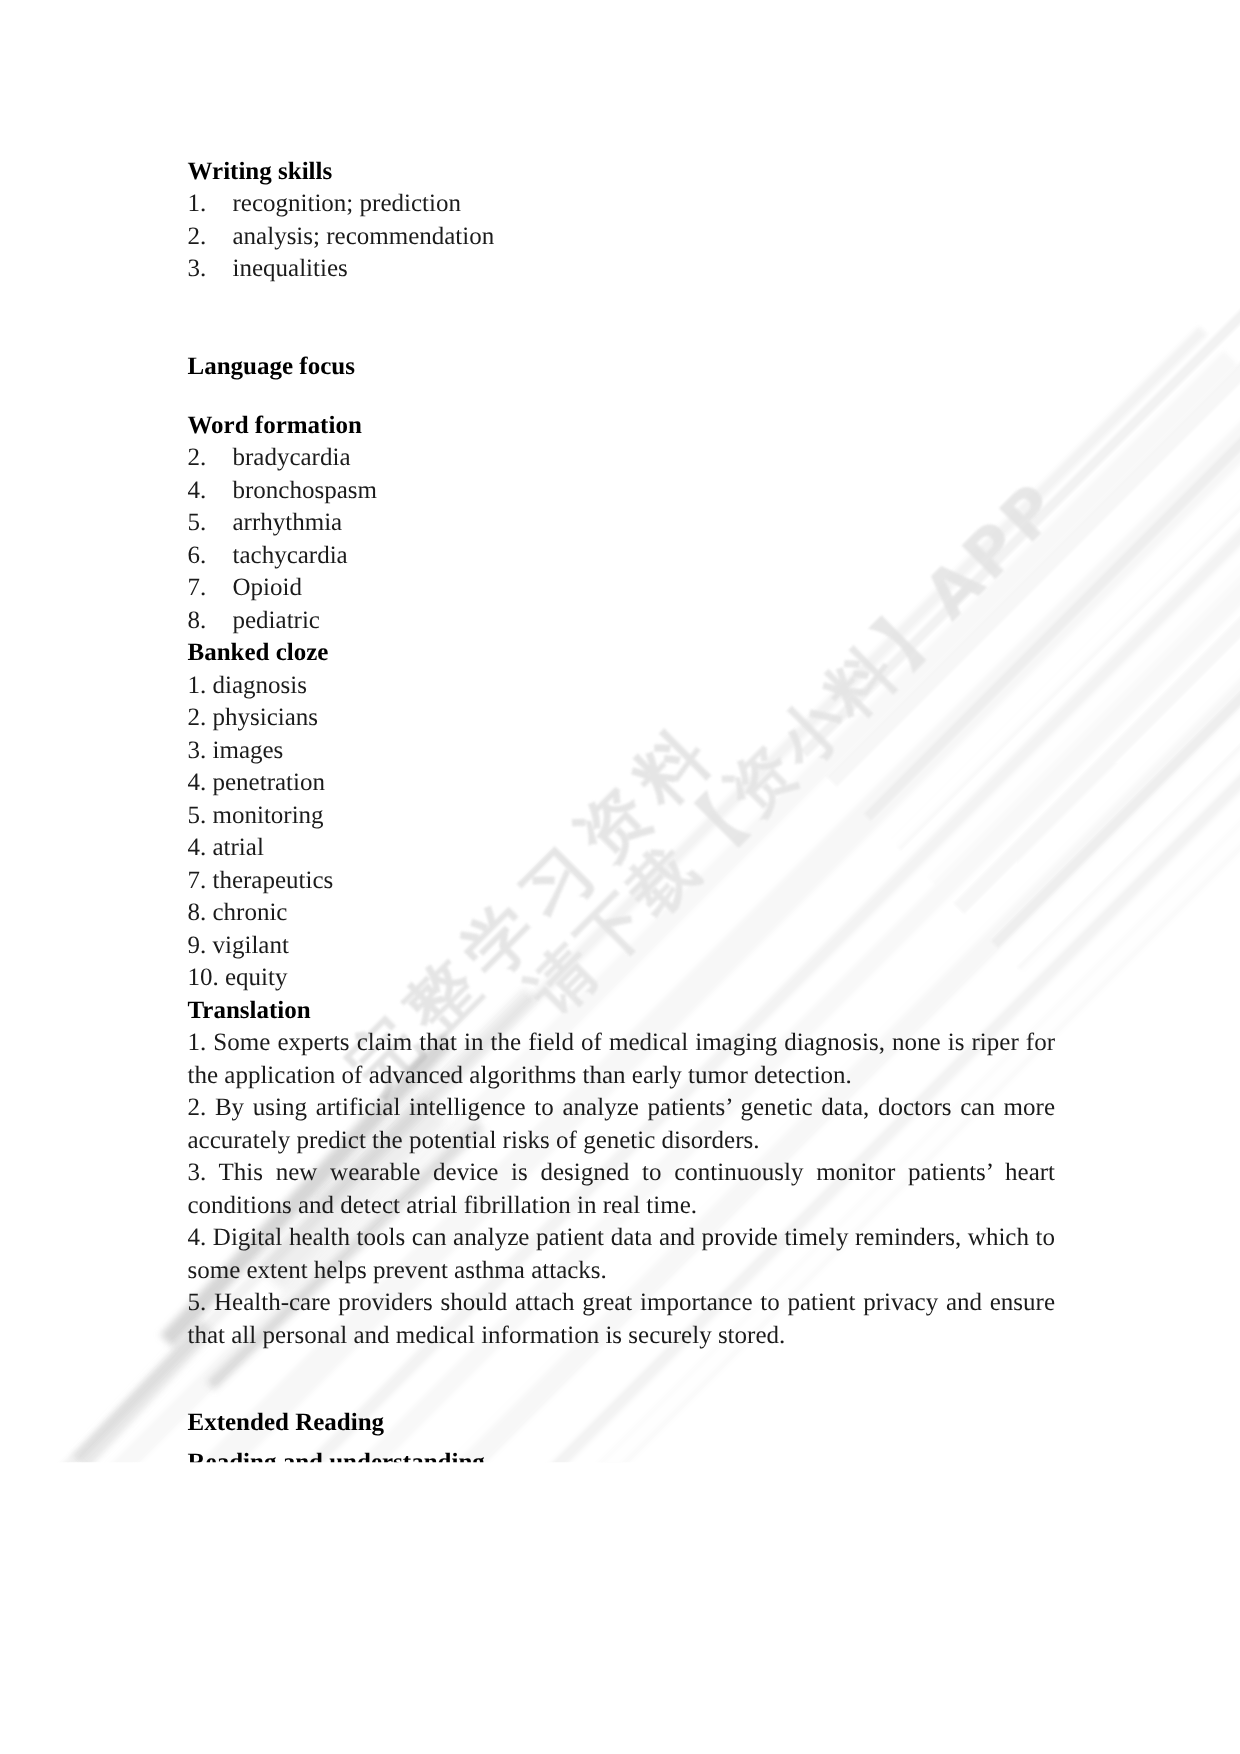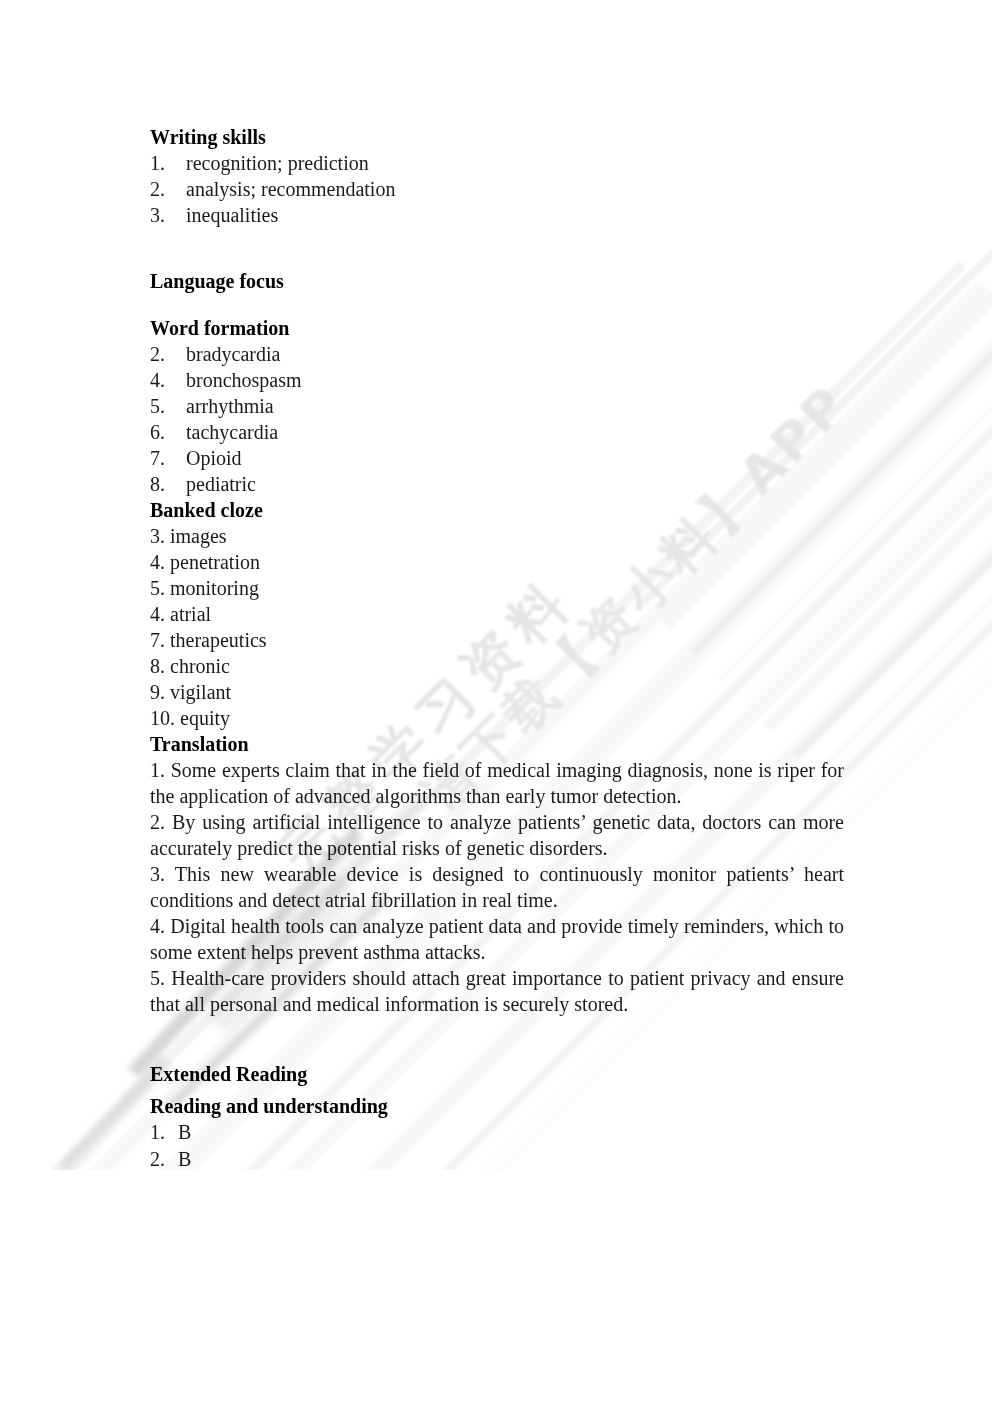--- a/index.html
+++ b/index.html
@@ -79,21 +79,21 @@
     z-index: 5;
   }
   section { margin: 0; }
   .h {
     margin: 0;
     font-size: 20px;
     line-height: 26px;
     font-weight: bold;
     color: #000;
   }
-  .gap-lg { margin-top: 40px; }
+  .gap-lg { margin-top: 52px; }
   .gap-xl { margin-top: 44px; }
   .h-tight { margin-top: 21px; }
   .h-sub { margin-top: 6px; }
 
   .list .row { line-height: 26px; white-space: pre-wrap; }
   .tab-list .num { display: inline-block; width: 36px; }
   .reading .num { display: inline-block; width: 28px; }
   .reading .row { line-height: 27px; }
 
   .paras .para {
@@ -144,20 +144,22 @@
           <div class="row"><span class="num">5.</span><span class="txt">arrhythmia</span></div>
           <div class="row"><span class="num">6.</span><span class="txt">tachycardia</span></div>
           <div class="row"><span class="num">7.</span><span class="txt">Opioid</span></div>
           <div class="row"><span class="num">8.</span><span class="txt">pediatric</span></div>
         </div>
     </section>
 
     <section>
       <h2 class="h">Banked cloze</h2>
       <div class="list plain-list">
+          <div class="row">1. diagnosis</div>
+          <div class="row">2. physicians</div>
           <div class="row">3. images</div>
           <div class="row">4. penetration</div>
           <div class="row">5. monitoring</div>
           <div class="row">4. atrial</div>
           <div class="row">7. therapeutics</div>
           <div class="row">8. chronic</div>
           <div class="row">9. vigilant</div>
           <div class="row">10. equity</div>
         </div>
     </section>

